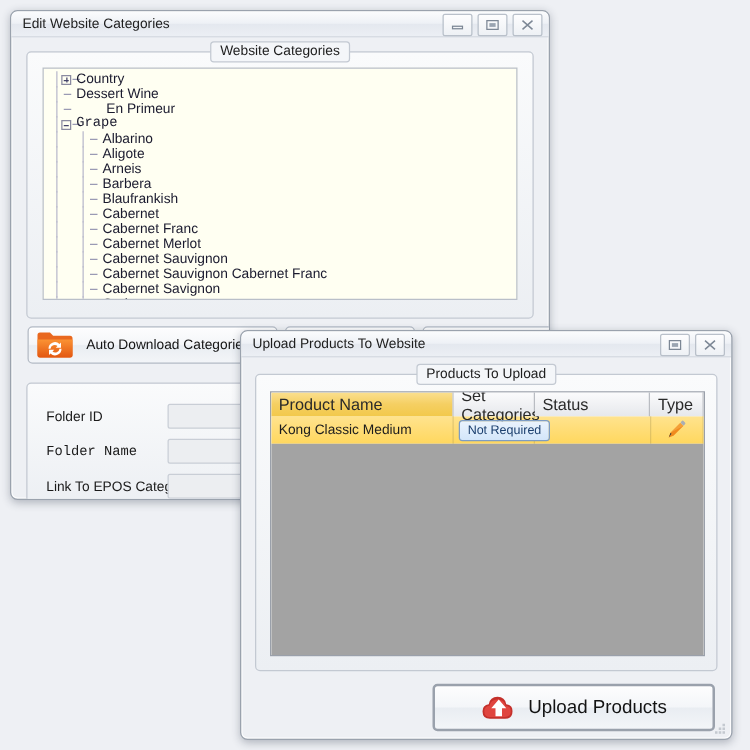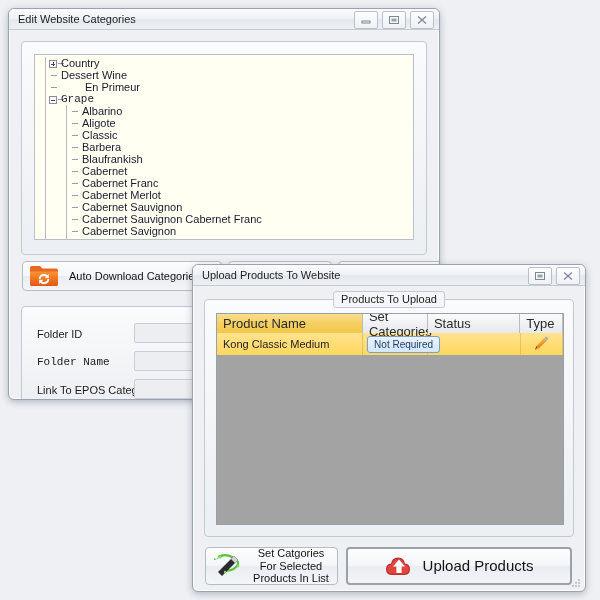--- a/index.html
+++ b/index.html
@@ -199,20 +199,21 @@
           <svg width="10" height="9" viewBox="0 0 10 9">
             <path d="M1 1 L9 8 M9 1 L1 8" stroke="#7c8795" stroke-width="1.2" fill="none"></path>
           </svg>
         </div>
       </div>
     </div>
 
     <div class="winbody">
 
       <div class="groupbox" style="left:12px; top:12px; width:404px; height:212px;">
+        <div class="gb-label">Website Categories</div>
 
         <div class="treepanel" style="left:12px; top:12px; width:378px; height:184px;">
           <div class="treeinner" id="tree-root">
               <div class="tnode">
                 <span class="tvert" style="left: 10px;"></span>
                 <span class="tbox plus" style="left: 14px;"></span>
                 <span class="tdash" style="left: 23px;"></span>
                 <span class="tlabel" style="left: 26px;">Country</span>
               </div>
               <div class="tnode">
@@ -240,21 +241,21 @@
               <div class="tnode">
                 <span class="tvert" style="left: 10px;"></span>
                 <span class="tvert" style="left: 31px;"></span>
                 <span class="tdash" style="left: 37px;"></span>
                 <span class="tlabel" style="left: 47px;">Aligote</span>
               </div>
               <div class="tnode">
                 <span class="tvert" style="left: 10px;"></span>
                 <span class="tvert" style="left: 31px;"></span>
                 <span class="tdash" style="left: 37px;"></span>
-                <span class="tlabel" style="left: 47px;">Classic</span>
+                <span class="tlabel" style="left: 47px;">Arneis</span>
               </div>
               <div class="tnode">
                 <span class="tvert" style="left: 10px;"></span>
                 <span class="tvert" style="left: 31px;"></span>
                 <span class="tdash" style="left: 37px;"></span>
                 <span class="tlabel" style="left: 47px;">Barbera</span>
               </div>
               <div class="tnode">
                 <span class="tvert" style="left: 10px;"></span>
                 <span class="tvert" style="left: 31px;"></span>
@@ -402,36 +403,20 @@
                     <path d="M12.4 3.2 L14.8 5.6 L16 4.4 q.7 -.7 0 -1.4 L14.8 1.8 q-.7 -.7 -1.4 0 Z" fill="#a9aeb5"></path>
                     <path d="M3 15 L4.4 11.2 L5.2 12 Z" fill="#3b3b3b"></path>
                   </svg>
                 </div>
               </div>
             </div>
           <div class="gridfill" id="grid-fill" style="top:41px; bottom:0;"></div>
         </div>
       </div>
 
-      <div class="btn" style="left:12px; top:262px; width:133px; height:38px; padding-left:6px;">
-        <svg width="30" height="28" viewBox="0 0 30 28" style="flex:0 0 auto;">
-          <path d="M3 7 q9 -7 19 -1 q7 4 2 9 q-5 5 -14 3" fill="none" stroke="#5cc23a" stroke-width="2.2" stroke-linecap="round"></path>
-          <path d="M22 4 L26 8 L10 24 L6 20 Z" fill="#2b2b2b"></path>
-          <path d="M22 4 L26 8 L23 11 L19 7 Z" fill="#cfd3d8"></path>
-          <circle cx="8" cy="5" r="1.6" fill="#7ed957"></circle>
-          <circle cx="26" cy="14" r="1.4" fill="#7ed957"></circle>
-          <circle cx="13" cy="20" r="1.2" fill="#7ed957"></circle>
-          <path d="M4 2 l1 2 l2 1 l-2 1 l-1 2 l-1 -2 l-2 -1 l2 -1 z" fill="#ffffff"></path>
-        </svg>
-        <span class="btxt" style="margin-left:6px; text-align:center; width:86px;">
-          <span>Set Catgories For Selected</span>
-          <br>
-          <span>Products In List</span>
-        </span>
-      </div>
 
       <div class="btn" style="left:153px; top:262px; width:226px; height:38px; justify-content:center; border:2px solid #9aa1ac;">
         <svg width="28" height="26" viewBox="0 0 28 26" style="flex:0 0 auto;">
           <path d="M7 22 q-6 0 -6 -6 q0 -5 5 -5.6 q1 -6 7 -6 q6 0 7 6 q5 .6 5 5.6 q0 6 -6 6 z" fill="#c4302b"></path>
           <path d="M7 20.5 q-4.6 0 -4.6 -4.6 q0 -3.9 4.2 -4.4 q.9 -5 6.4 -5 q5.5 0 6.4 5 q4.2 .5 4.2 4.4 q0 4.6 -4.6 4.6 z" fill="#e0453f"></path>
           <path d="M14 6.5 L20 13.5 H16.6 V20 H11.4 V13.5 H8 Z" fill="#ffffff"></path>
         </svg>
         <span class="btxt" style="margin-left:10px; font-size:15px;">Upload Products</span>
       </div>
 

